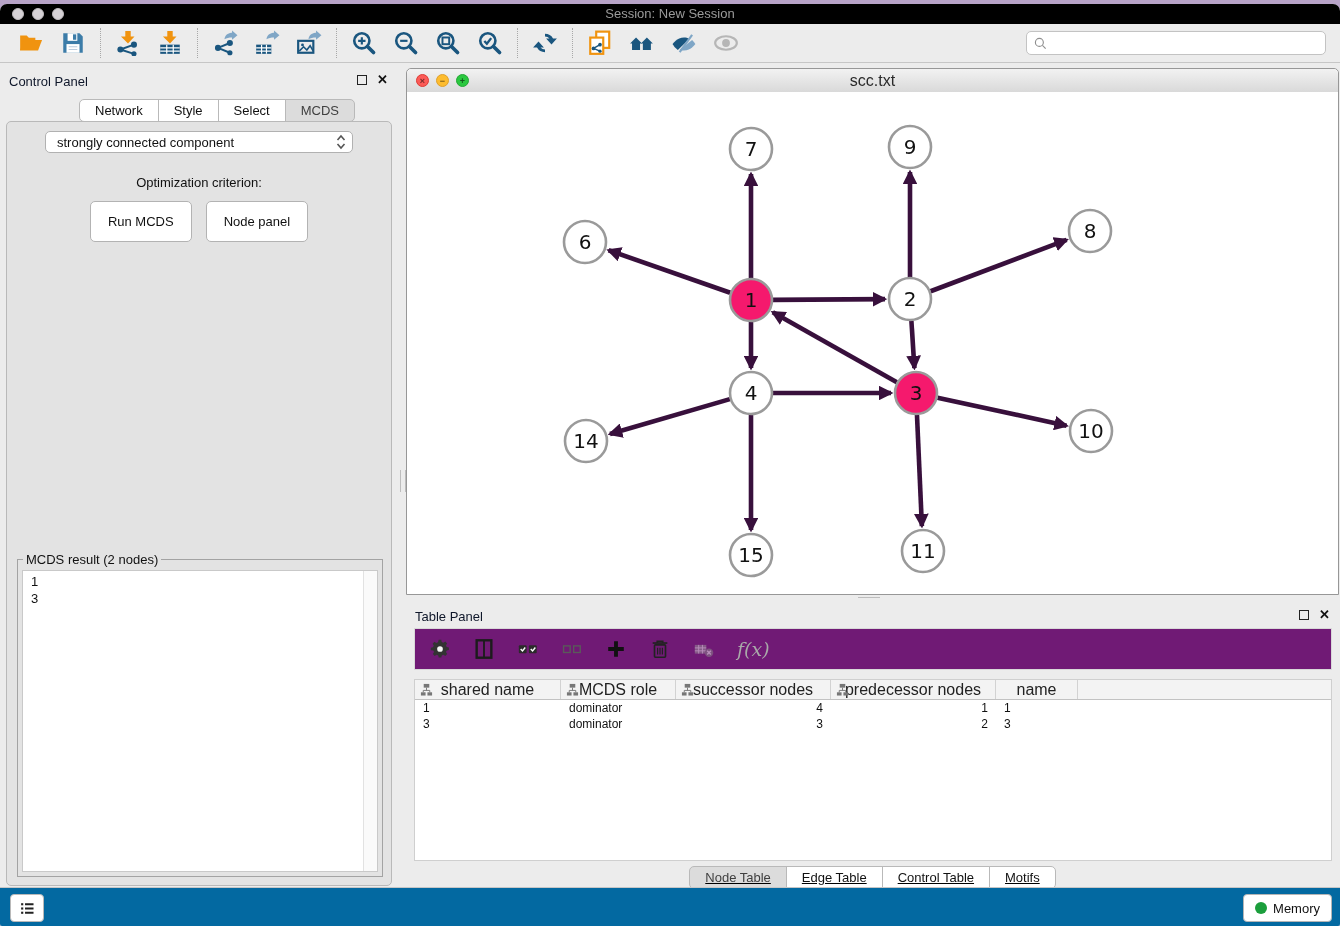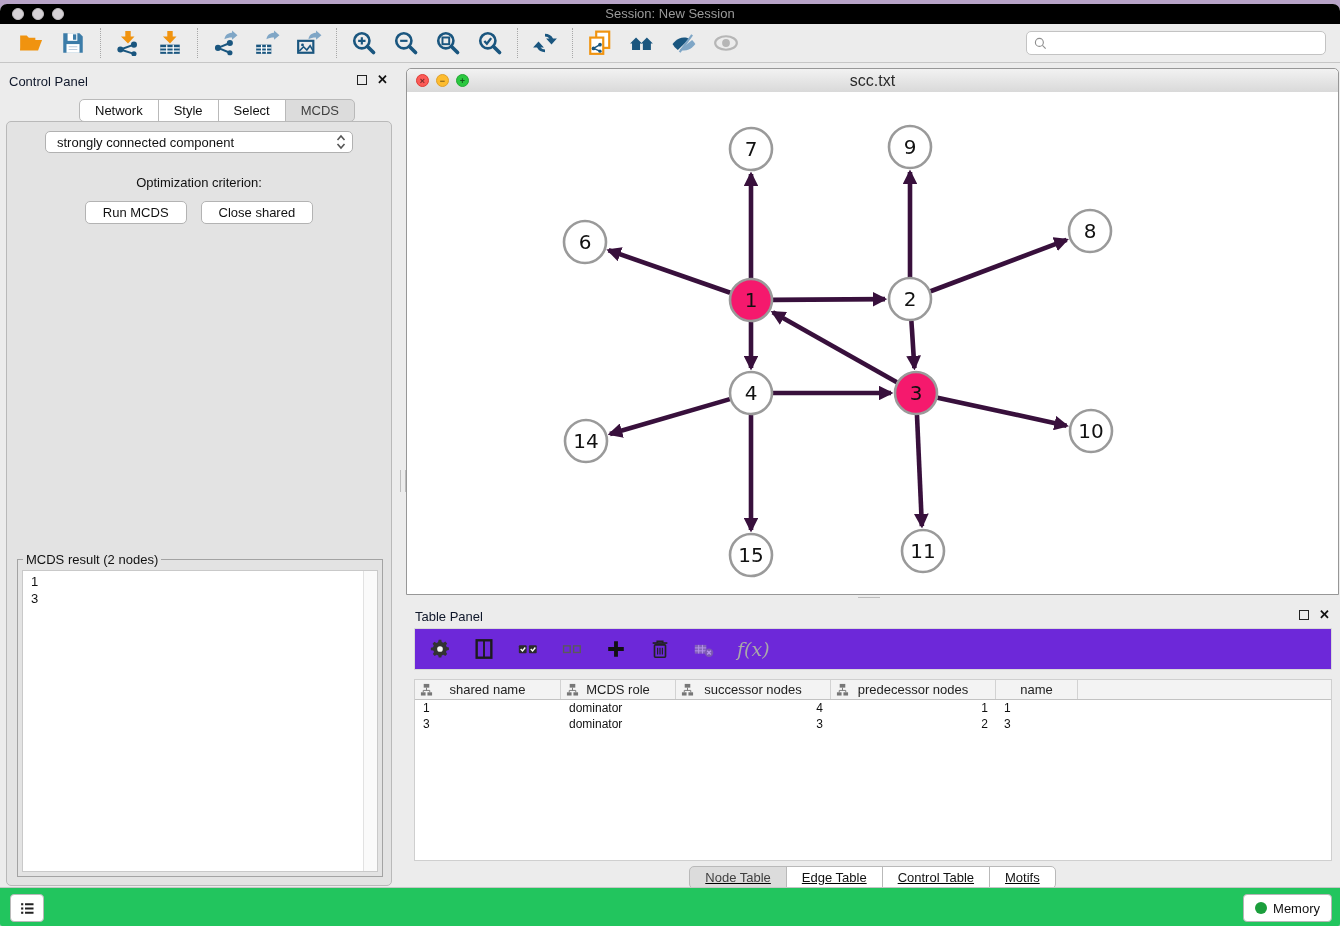--- a/index.html
+++ b/index.html
@@ -37,21 +37,21 @@
   #cp-tabs{position:absolute;left:68px;top:33px;display:flex;margin-left:12px;}
   .seg-tab{padding:3px 15px;font-size:13px;background:#fff;border:1px solid #b9b9b9;margin-left:-1px;color:#111;position:relative;}
   .seg-tab:first-child{border-radius:5px 0 0 5px;}
   .seg-tab:last-child{border-radius:0 5px 5px 0;}
   .seg-tab.selected{background:#dcdcdc;color:#404040;}
   #cp-body{position:absolute;left:6px;right:6px;top:55px;bottom:6px;background:#e3e3e3;border:1px solid #b9b9b9;border-radius:5px;}
   #opt-label{text-align:center;margin-top:22px;font-size:13px;color:#111;}
   #dropdown{margin:9px auto 0;width:308px;height:22px;background:#fff;border:1px solid #b1b1b1;border-radius:5px;display:flex;align-items:center;padding:0 6px 0 11px;box-sizing:border-box;}
   #dropdown .dd-value{flex:1;font-size:13px;color:#111;}
   #btn-row{display:flex;justify-content:center;gap:14px;margin-top:11px;}
-  .aqua-btn{background:#fff;border:1px solid #b3b3b3;border-radius:5px;font-size:13px;padding:3px 17px;color:#111;font-family:"Liberation Sans",sans-serif;}
+  .aqua-btn{background:#fff;border:1px solid #b3b3b3;border-radius:5px;font-size:13px;padding:12px 17px;color:#111;font-family:"Liberation Sans",sans-serif;}
   #result-box{position:absolute;left:10px;right:8px;top:430px;bottom:8px;border:1px solid #a3a3a3;margin:0;padding:0;}
   #result-box legend{font-size:13px;margin-left:5px;padding:0 3px;color:#111;}
   #result-inner{position:absolute;left:4px;right:4px;top:3px;bottom:4px;background:#fff;border:1px solid #c9c9c9;overflow:hidden;}
   #result-scroll{position:absolute;right:0;top:0;bottom:0;width:13px;background:#fafafa;border-left:1px solid #e2e2e2;}
   #result-values{padding:2px 8px;font-size:13px;line-height:17px;color:#111;}
 
   
   #v-splitter{position:absolute;left:398px;top:62px;width:8px;height:826px;}
   #v-splitter .grip{position:absolute;left:2px;top:404px;width:4px;height:22px;border-left:1px solid #bdbdbd;border-right:1px solid #bdbdbd;}
   #h-splitter{position:absolute;left:406px;top:592px;width:934px;height:5px;}
@@ -63,35 +63,35 @@
   .nt-lights{position:absolute;left:9px;top:5px;display:flex;gap:7px;}
   .nt{width:13px;height:13px;border-radius:50%;box-sizing:border-box;font-size:9px;font-weight:bold;text-align:center;line-height:12px;color:rgba(0,0,0,.55);}
   .nt.red{background:#fc5b57;border:1px solid #dd3b35;}
   .nt.yellow{background:#fdbc2e;border:1px solid #dfa02b;}
   .nt.green{background:#2bc840;border:1px solid #24a734;}
   #net-title{position:absolute;left:0;right:0;top:3px;text-align:center;font-size:16px;color:#2a2a2a;}
   #net-canvas{position:absolute;left:0;right:0;top:23px;bottom:0;background:#fff;overflow:hidden;}
 
   
   #table-panel{position:absolute;left:406px;top:597px;width:934px;height:291px;background:#ececec;}
-  #tp-toolbar{position:absolute;left:8px;right:8px;top:27px;height:42px;background:#6d28d9;border:1px solid #d8d8d8;display:flex;align-items:center;gap:22px;padding:0 14px;box-sizing:border-box;}
+  #tp-toolbar{position:absolute;left:8px;right:8px;top:27px;height:42px;background:#701a75;border:1px solid #d8d8d8;display:flex;align-items:center;gap:22px;padding:0 14px;box-sizing:border-box;}
   .tp-icon{width:22px;height:22px;}
   .tp-icon svg{width:100%;height:100%;}
   .tp-icon.disabled{opacity:.5;}
   .tp-fx{font-family:"DejaVu Serif",serif;font-style:italic;font-size:19px;color:#a9a9a9;line-height:22px;}
   #tp-table{position:absolute;left:8px;right:8px;top:78px;bottom:31px;background:#fff;border:1px solid #cfcfcf;box-sizing:border-box;overflow:hidden;}
   #tp-header{display:flex;height:19px;background:#f3f3f3;border-bottom:1px solid #c2c2c2;}
-  .th-cell{position:relative;box-sizing:border-box;border-right:1px solid #d2d2d2;font-size:13px;color:#222;display:flex;align-items:center;justify-content:center;}
+  .th-cell{position:relative;box-sizing:border-box;border-right:1px solid #d2d2d2;font-size:16px;color:#222;display:flex;align-items:center;justify-content:center;}
   .th-cell svg{position:absolute;left:5px;top:3px;width:13px;height:13px;}
   .tr-row{display:flex;height:16px;align-items:center;}
   .td-cell{box-sizing:border-box;font-size:12px;color:#111;padding:0 8px;overflow:hidden;white-space:nowrap;}
   #tp-tabs{position:absolute;left:0;right:0;bottom:3px;display:flex;justify-content:center;text-decoration:underline;}
 
   
-  #status-bar{position:absolute;left:0;right:0;bottom:0;height:38px;background:#22c55e;border-top:1px solid #c6c6c6;border-radius:0 0 2px 2px;}
+  #status-bar{position:absolute;left:0;right:0;bottom:0;height:38px;background:#0369a1;border-top:1px solid #c6c6c6;border-radius:0 0 2px 2px;}
   #list-btn{position:absolute;left:10px;top:6px;width:32px;height:26px;background:#fff;border:1px solid #b9b9b9;border-radius:4px;display:flex;align-items:center;justify-content:center;}
   #list-btn svg{width:17px;height:17px;}
   #memory-btn{position:absolute;right:8px;top:6px;height:26px;background:#fff;border:1px solid #b5b5b5;border-radius:4px;display:flex;align-items:center;gap:6px;padding:0 11px;}
   #memory-dot{width:12px;height:12px;border-radius:50%;background:#1b9e3c;}
   #memory-label{font-size:13px;color:#111;}
 </style>
 </head>
 <body>
 
 <div id="window">
@@ -230,21 +230,21 @@
       <div id="dropdown">
         <span class="dd-value">strongly connected component</span>
         <svg width="10" height="16" viewBox="0 0 10 16">
           <path d="M1.5 6 L5 2 L8.5 6" fill="none" stroke="#555" stroke-width="1.6"></path>
           <path d="M1.5 10 L5 14 L8.5 10" fill="none" stroke="#555" stroke-width="1.6"></path>
         </svg>
       </div>
       <div id="opt-label">Optimization criterion:</div>
       <div id="btn-row">
         <button class="aqua-btn">Run MCDS</button>
-        <button class="aqua-btn">Close shared</button>
+        <button class="aqua-btn">Node panel</button>
       </div>
       <fieldset id="result-box">
         <legend>MCDS result (2 nodes)</legend>
         <div id="result-inner">
           <div id="result-values">
               <div>1</div>
               <div>3</div>
             </div>
           <div id="result-scroll"></div>
         </div>

